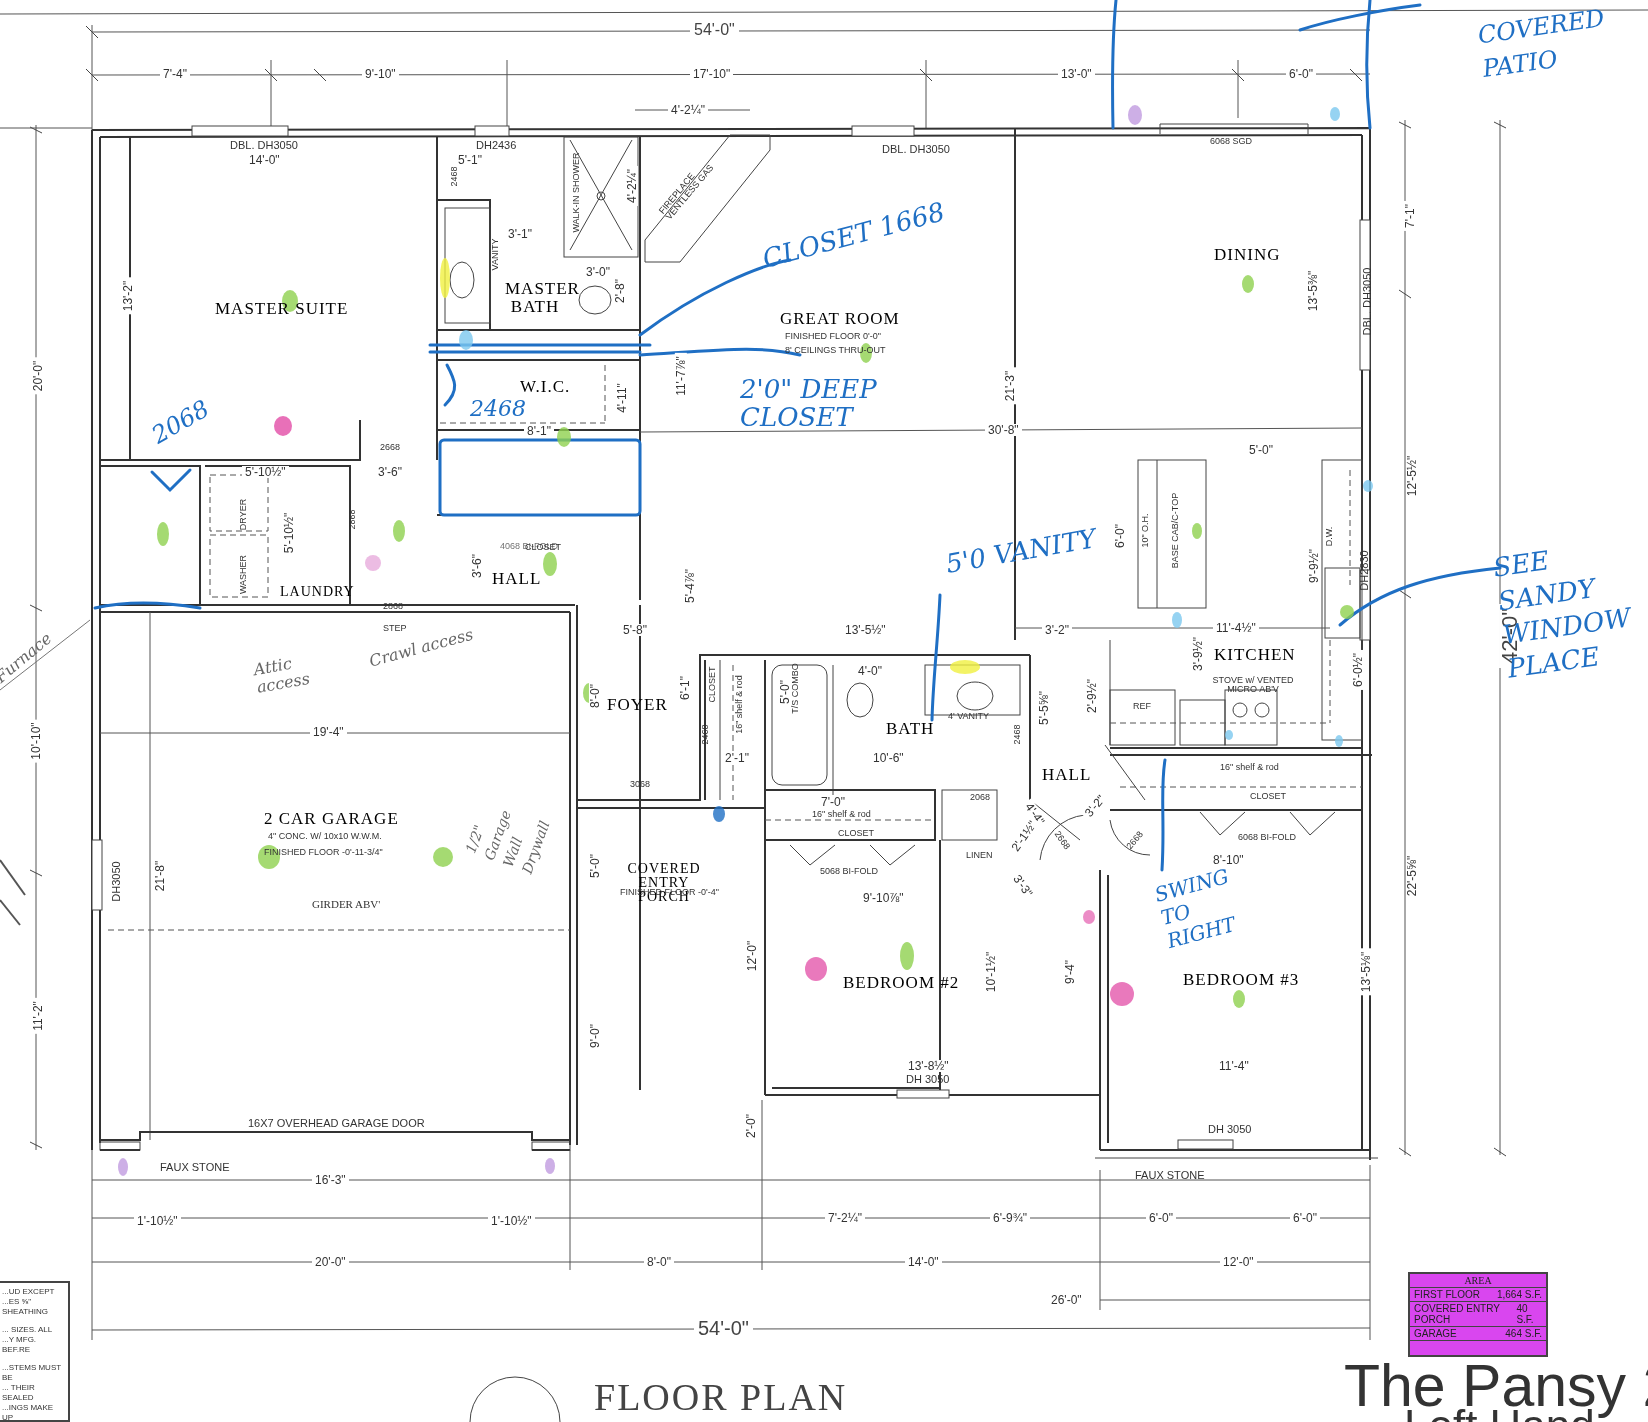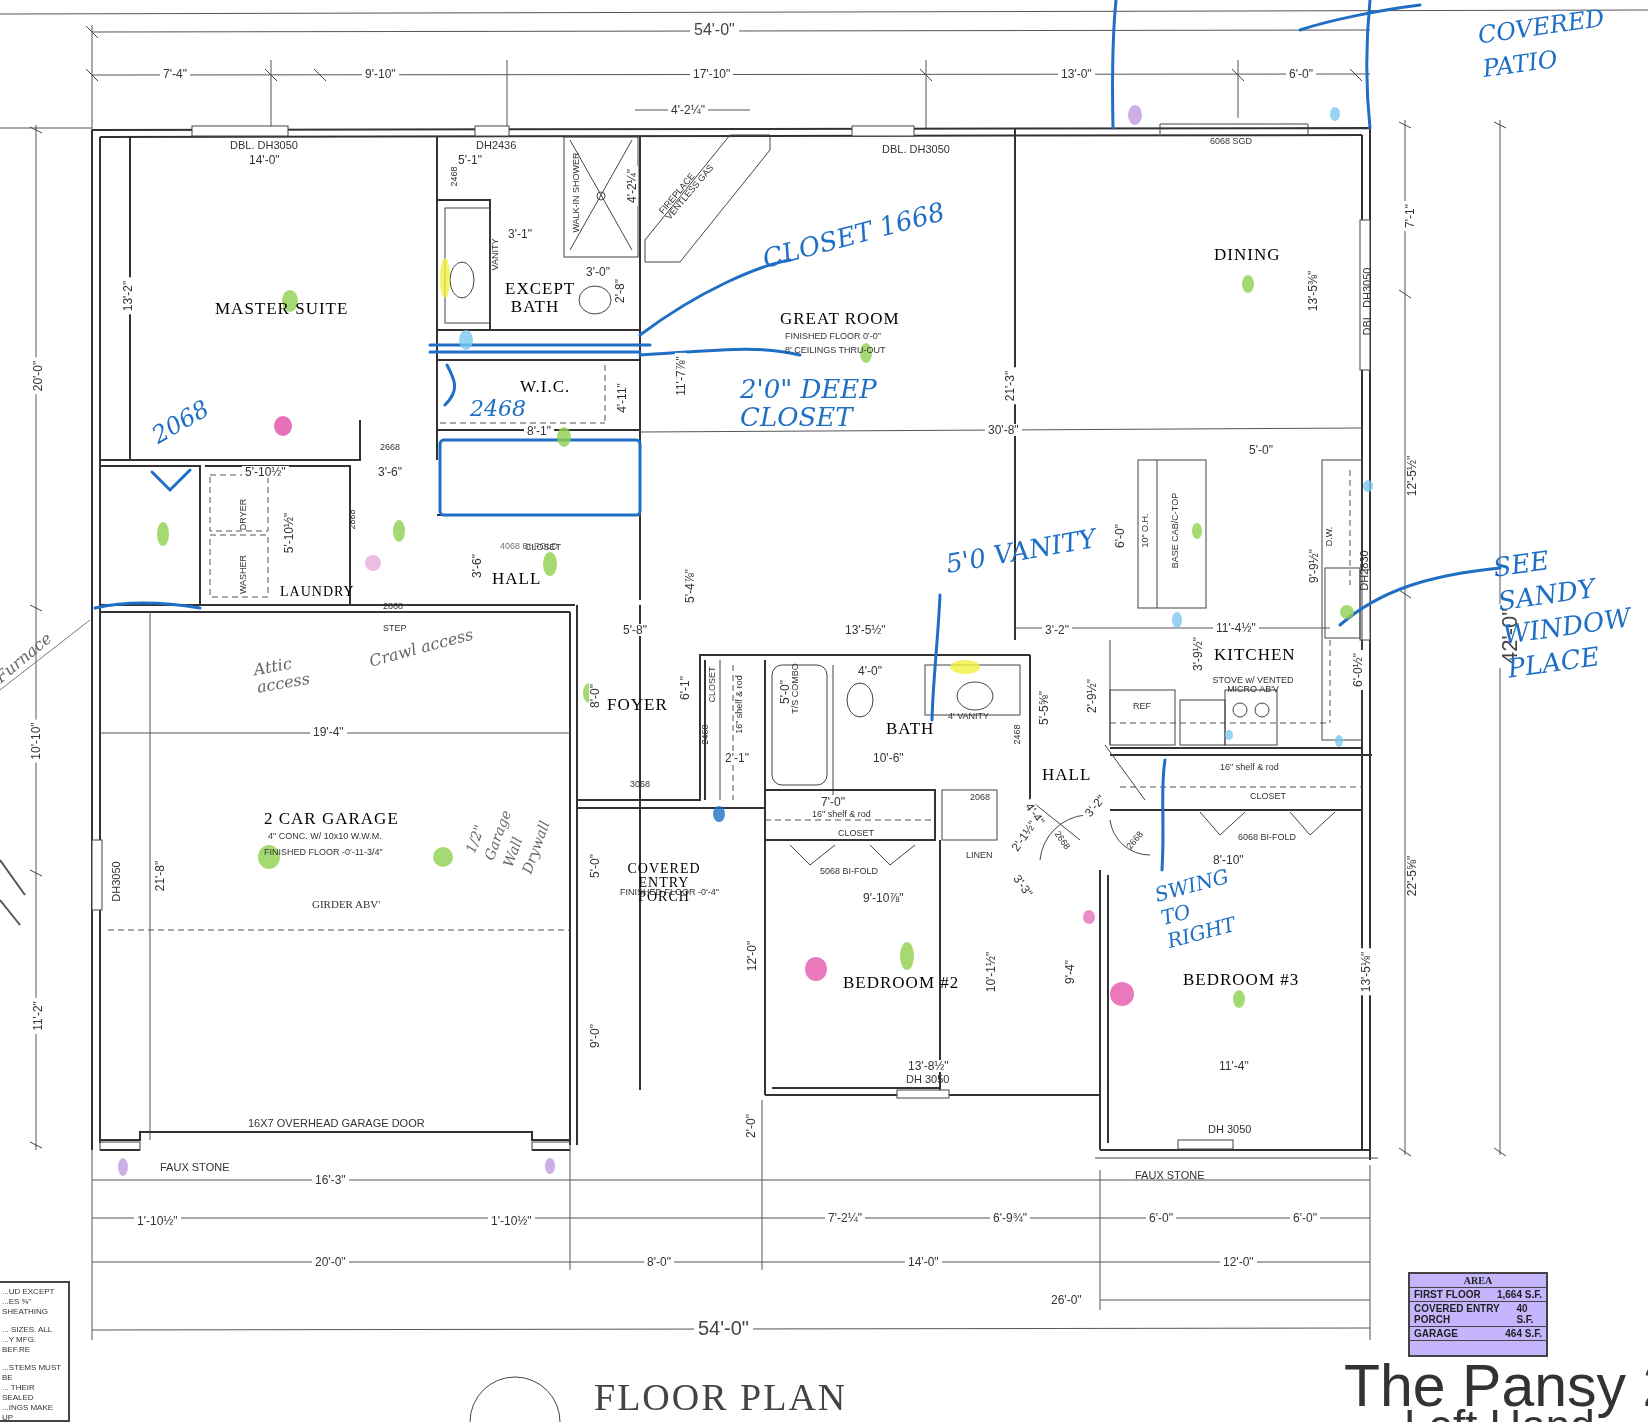--- a/index.html
+++ b/index.html
@@ -14,21 +14,21 @@
   .ink{stroke:#1f6fc4;stroke-width:3;fill:none;stroke-linecap:round;}
   .t{position:absolute;white-space:nowrap;line-height:1;}
   .room{font-family:"Liberation Serif",serif;font-size:17px;letter-spacing:1px;color:#000000;}
   .sm{font-family:"Liberation Sans",sans-serif;font-size:11px;color:#333;}
   .xs{font-family:"Liberation Sans",sans-serif;font-size:9px;color:#333;}
   .dimtxt{font-family:"Liberation Sans",sans-serif;font-size:12px;color:#333;background:#fff;padding:0 3px;}
   .v{transform:rotate(-90deg);transform-origin:center center;}
   .hand{font-family:"DejaVu Serif",serif;font-style:italic;color:#1f6fc4;font-size:22px;}
   .pencil{font-family:"DejaVu Serif",serif;font-style:italic;color:#666;font-size:16px;}
   .dot{position:absolute;border-radius:50%;}
-  .area-box{position:absolute;left:1408px;top:1272px;width:136px;border:2px double #444;background:#c4b5fd;font-size:10px;font-weight:bold;}
+  .area-box{position:absolute;left:1408px;top:1272px;width:136px;border:2px double #444;background:#d946ef;font-size:10px;}
   .area-box .hd{text-align:center;font-family:"Liberation Serif",serif;font-size:10px;border-bottom:1px solid #444;padding:1px 0;}
   .area-box .row{display:flex;justify-content:space-between;border-bottom:1px solid #444;padding:1px 4px;}
   .area-box .row.empty{height:12px;border-bottom:none;}
   .notes{position:absolute;left:0;top:1281px;width:70px;height:141px;border:2px double #444;border-left:none;font-size:8px;line-height:10px;padding:4px 2px;box-sizing:border-box;color:#333;overflow:hidden;}
   .big{font-family:"Liberation Sans",sans-serif;font-size:16px;color:#444;background:#fff;padding:0 4px;}
 </style>
 </head>
 <body>
 
 <svg width="1648" height="1422" viewBox="0 0 1648 1422">
@@ -245,21 +245,21 @@
 <div class="dot" style="left:1192px;top:523px;width:10px;height:16px;background:#8fd14f;opacity:.8"></div>
 <div class="dot" style="left:1340px;top:605px;width:14px;height:14px;background:#8fd14f;opacity:.8"></div>
 <div class="dot" style="left:1363px;top:480px;width:10px;height:12px;background:#7cc8ef;opacity:.8"></div>
 <div class="dot" style="left:1172px;top:612px;width:10px;height:16px;background:#7cc8ef;opacity:.8"></div>
 <div class="dot" style="left:1225px;top:730px;width:8px;height:10px;background:#7cc8ef;opacity:.8"></div>
 <div class="dot" style="left:1335px;top:735px;width:8px;height:12px;background:#7cc8ef;opacity:.8"></div>
 <div class="dot" style="left:713px;top:806px;width:12px;height:16px;background:#1f6fc4;opacity:.8"></div>
 
 <div class="t room" style="left:215px;top:300px;">MASTER SUITE</div>
 <div class="t room" style="left:505px;top:280px;">
-  <span style="display:inline-block;width:60px;white-space:normal;text-align:center;line-height:18px;">EXCEPT BATH</span>
+  <span style="display:inline-block;width:60px;white-space:normal;text-align:center;line-height:18px;">MASTER BATH</span>
 </div>
 <div class="t room" style="left:520px;top:378px;">W.I.C.</div>
 <div class="t room" style="left:780px;top:310px;">GREAT ROOM</div>
 <div class="t xs" style="left:785px;top:332px;">FINISHED FLOOR 0'-0"</div>
 <div class="t xs" style="left:785px;top:346px;">8' CEILINGS THRU-OUT</div>
 <div class="t room" style="left:1214px;top:246px;">DINING</div>
 <div class="t room" style="left:1214px;top:646px;">KITCHEN</div>
 <div class="t xs" style="left:1208px;top:676px;text-align:center;width:90px;white-space:normal;">STOVE w/ VENTED MICRO AB'V</div>
 <div class="t xs" style="left:1133px;top:702px;">REF</div>
 <div class="t xs v" style="left:1320px;top:532px;">D.W.</div>

